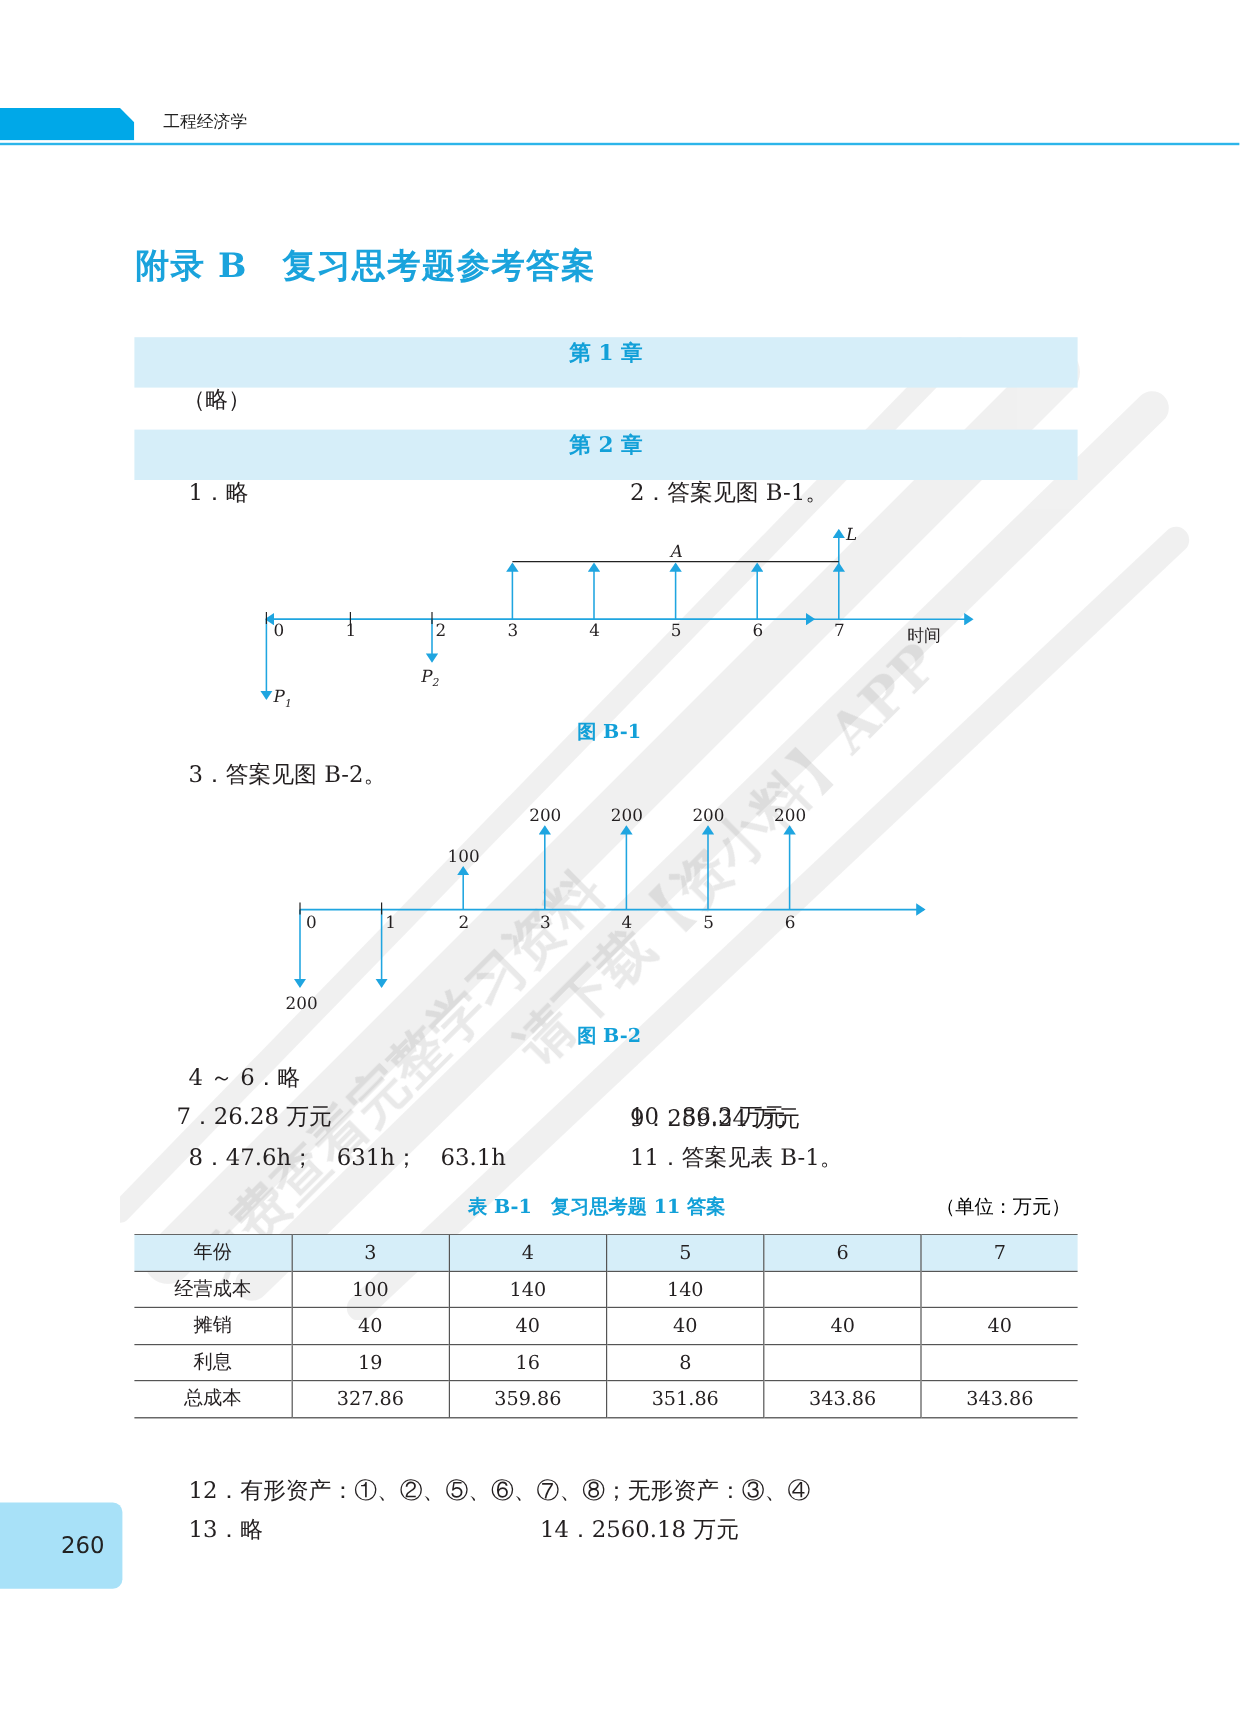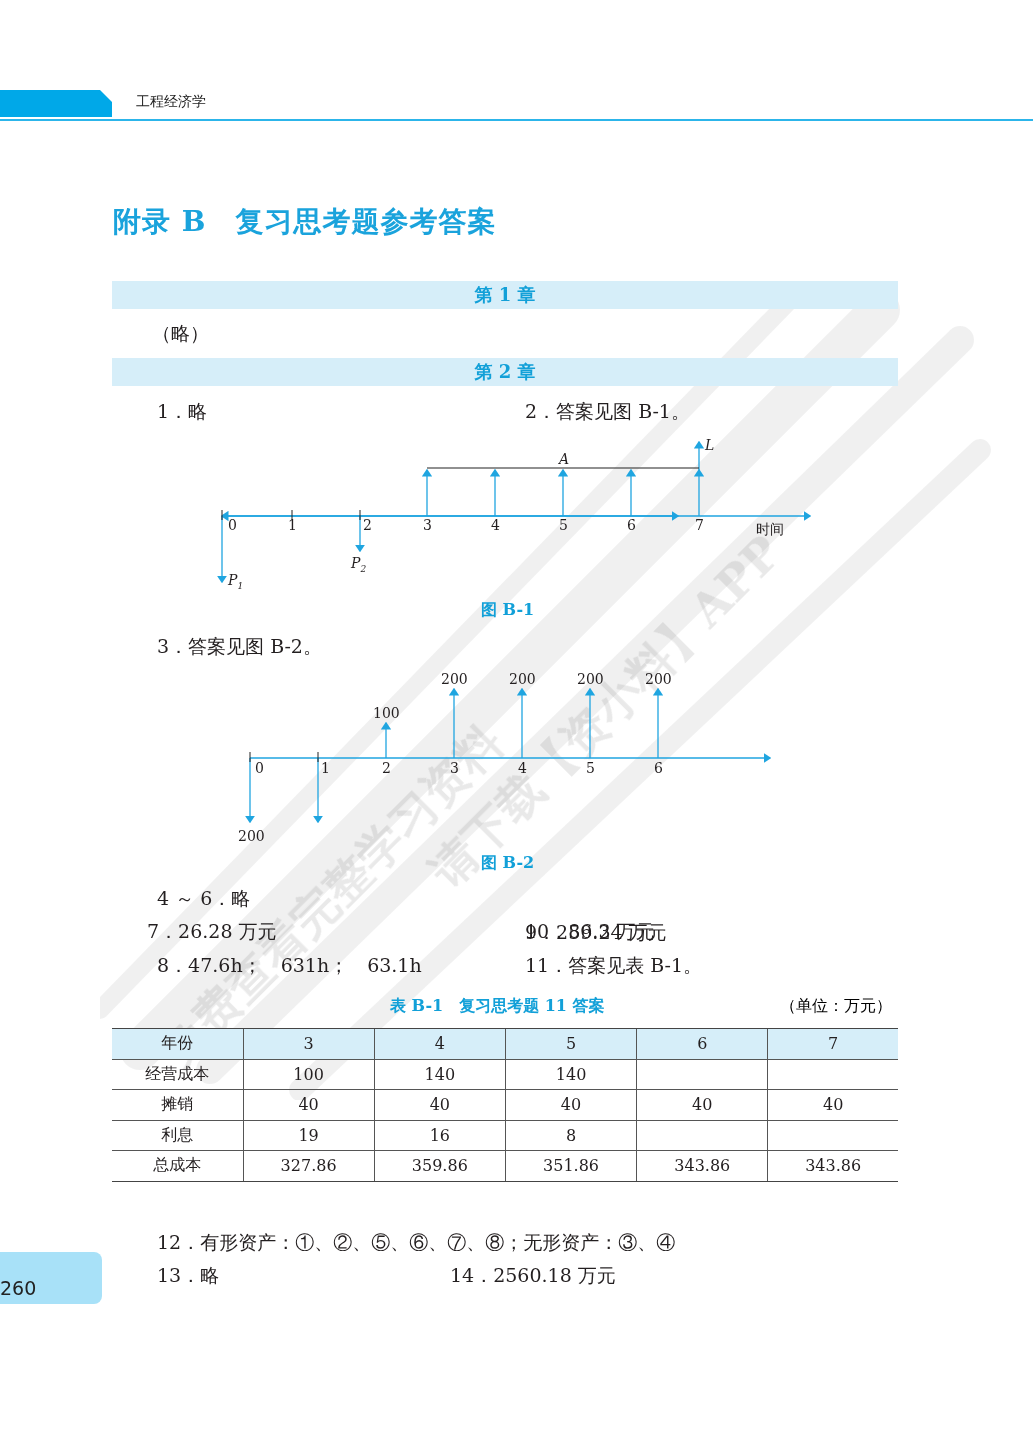--- a/index.html
+++ b/index.html
@@ -10,40 +10,40 @@
 
     
     .hdr-tab { position: absolute; left: 0; top: 90px; width: 112px; height: 27px; background: #00a8e8;
       clip-path: polygon(0 0, 100px 0, 112px 12px, 112px 27px, 0 27px); }
     .hdr-line { position: absolute; left: 0; top: 119px; width: 1033px; height: 2px; background: #2cb5ea; }
     .hdr-title { position: absolute; left: 136px; top: 93px; font-family: "DejaVu Sans", sans-serif; font-size: 14px; color: #222; }
 
     .appendix-title { position: absolute; left: 113px; top: 203px; font-family: "DejaVu Serif", serif; font-weight: bold;
       font-size: 28px; color: #1aa3dc; letter-spacing: 1px; white-space: pre; }
 
-    .chap-bar { position: absolute; left: 112px; width: 786px; height: 28px; background: #d6eef9;
+    .chap-bar { position: absolute; left: 112px; width: 786px; height: 42px; background: #d6eef9;
       text-align: center; font-size: 18px; line-height: 28px; color: #12a0d8; font-weight: bold; }
 
     .txt { position: absolute; font-size: 19px; line-height: 24px; color: #231f20; white-space: pre; }
     .cap { position: absolute; font-size: 16px; font-weight: bold; color: #12a0d8; white-space: pre; }
 
     svg text { font-family: "DejaVu Serif", "Liberation Serif", serif; }
 
     
     .tbl-caption { position: absolute; left: 390px; top: 996px; font-size: 16px; color: #12a0d8; font-weight: bold; white-space: pre; }
     .tbl-unit { position: absolute; left: 780px; top: 996px; font-size: 16px; color: #000000; white-space: pre; }
     table.data { position: absolute; left: 112px; top: 1028px; width: 786px; border-collapse: collapse; font-size: 16px; }
     table.data td { height: 30.5px; text-align: center; border-top: 1px solid #555; border-left: 1px solid #555; color: #231f20; }
     table.data td:first-child { border-left: none; width: 131px; }
     table.data tr.head td { background: #d6eef9; border-top: 1.5px solid #444; }
     table.data tr:last-child td { border-bottom: 1.5px solid #444; margin-top: 24px; }
 
-    .page-num { position: absolute; left: 0; top: 1252px; width: 102px; height: 52px; background: #a8e1f8;
+    .page-num { position: absolute; left: 0; top: 1252px; width: 102px; height: 72px; background: #a8e1f8;
       border-radius: 0 8px 8px 0; font-family: "DejaVu Sans", sans-serif; font-size: 19px; line-height: 72px;
-      padding-right: 15px; color: #222; }
+      text-align: right; padding-right: 15px; color: #222; }
 
     
     .wm { position: absolute; left: 100px; top: 250px; width: 900px; height: 850px; pointer-events: none; }
   </style>
 </head>
 <body>
 
 <svg class="wm" viewBox="0 0 900 850">
   <g opacity="0.10" stroke="#777" stroke-linecap="round" fill="none">
     <path d="M40 800 L780 60" stroke-width="40"></path>

